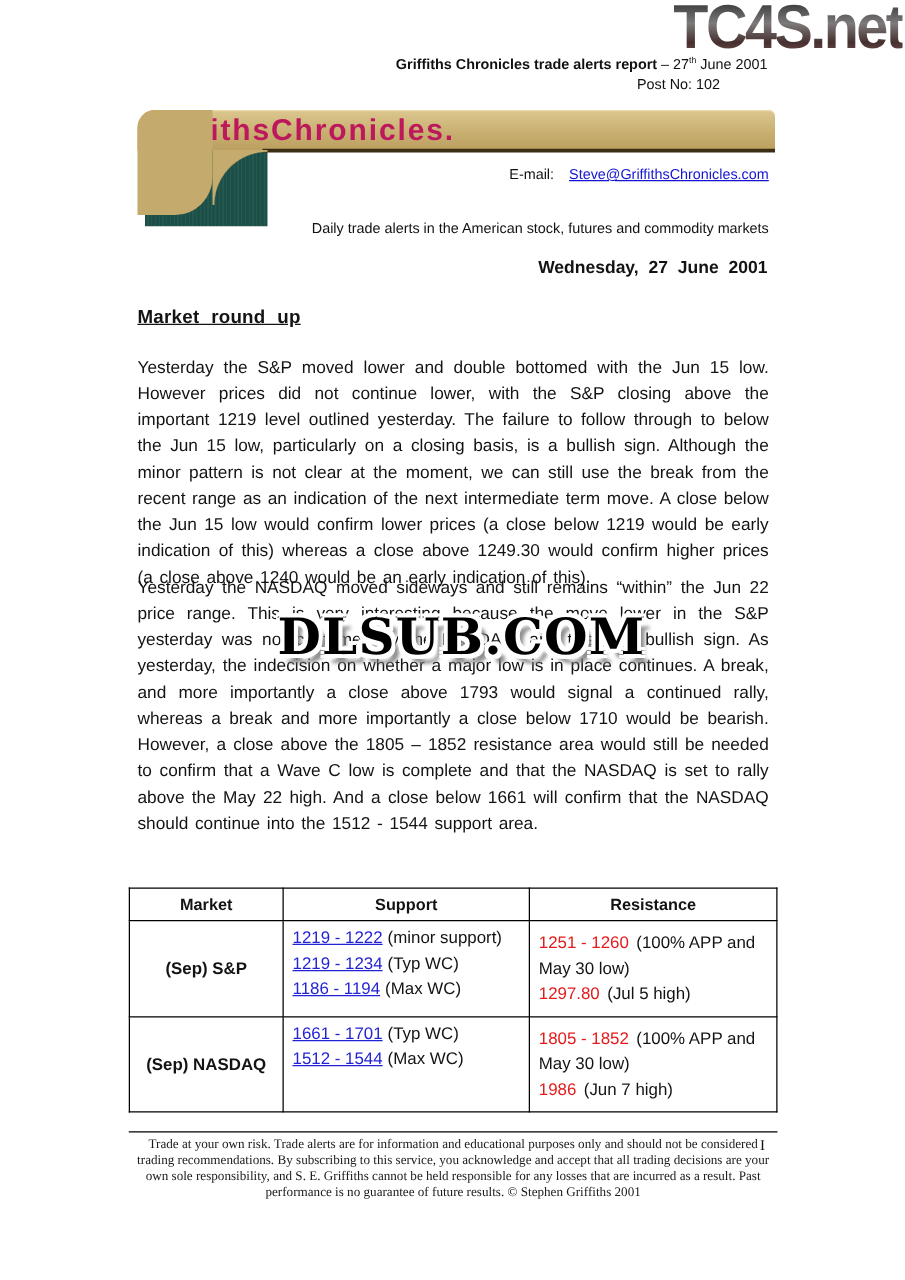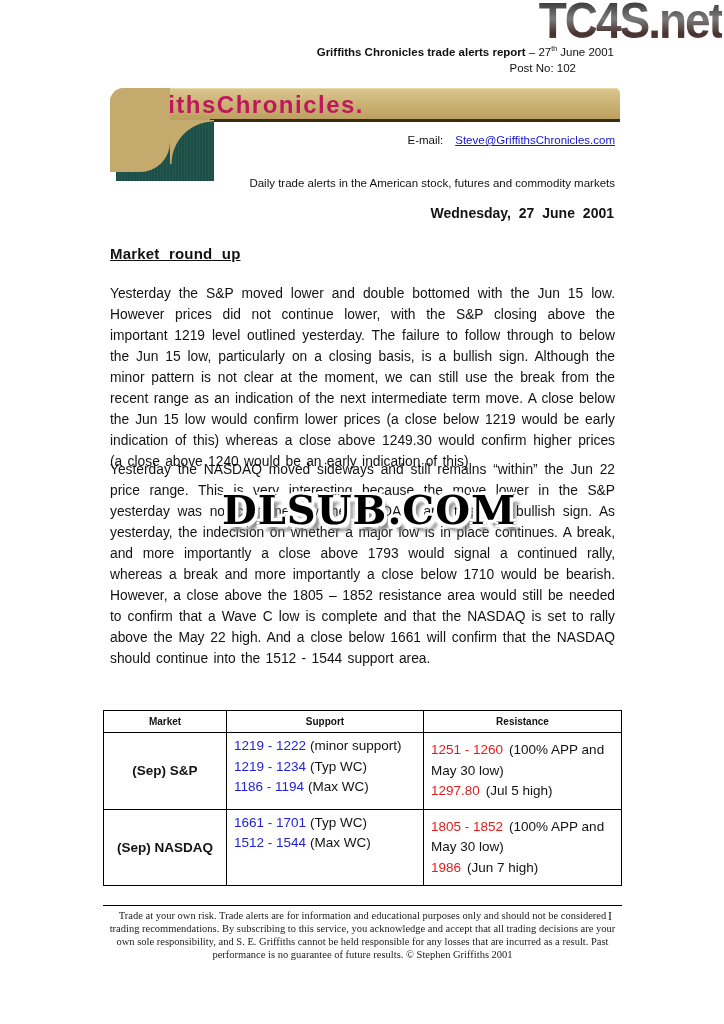--- a/index.html
+++ b/index.html
@@ -66,25 +66,25 @@
 
   .watermark{position:absolute;top:486px;left:222px;font-family:"DejaVu Serif",serif;
       font-weight:bold;font-size:40px;letter-spacing:1px;color:#000000;
       text-shadow:-3px -3px 0 #fff,3px -3px 0 #fff,-3px 3px 0 #fff,3px 3px 0 #fff,
                   -3px 0 0 #fff,3px 0 0 #fff,0 -3px 0 #fff,0 3px 0 #fff,
                   6px 7px 3px rgba(125,125,125,0.85);}
 
   table.market-table{position:absolute;top:710px;left:103px;width:519px;
       border-collapse:collapse;font-size:13.5px;color:#131313;}
   .market-table th,.market-table td{border:1.3px solid #000;}
-  .market-table th{padding:5px 4px;font-size:10px;font-weight:bold;text-align:center;}
+  .market-table th{padding:5px 4px;font-size:13px;font-weight:bold;text-align:center;}
   td.c-market{font-weight:bold;text-align:center;vertical-align:middle;width:120px;}
   td.c-support{width:182px;padding:3px 7px;vertical-align:top;line-height:20.5px;}
   td.c-resist{padding:7px 7px;vertical-align:top;line-height:20.5px;}
-  .num-blue{color:#2323d6;margin-right:4px;}
+  .num-blue{color:#2323d6;margin-right:4px;text-decoration:underline;}
   .num-red{color:#e31b1b;margin-right:6px;}
 
   .footer{position:absolute;top:905px;left:103px;width:519px;border-top:1.5px solid #000;
       padding-top:3px;font-family:"Liberation Serif",serif;font-size:10.5px;
       line-height:13px;text-align:center;color:#1a1a1a;}
   .page-num{position:absolute;top:909px;left:608px;font-family:"Liberation Serif",serif;font-size:12px;}
 
   .bottom-banner{position:absolute;top:980px;right:6px;font-size:35px;font-weight:bold;
       color:#d4626a;transform:scaleY(1.02);
       text-shadow:-2px -2px 0 #2b0b10,2px -2px 0 #2b0b10,-2px 2px 0 #2b0b10,2px 2px 0 #2b0b10,

